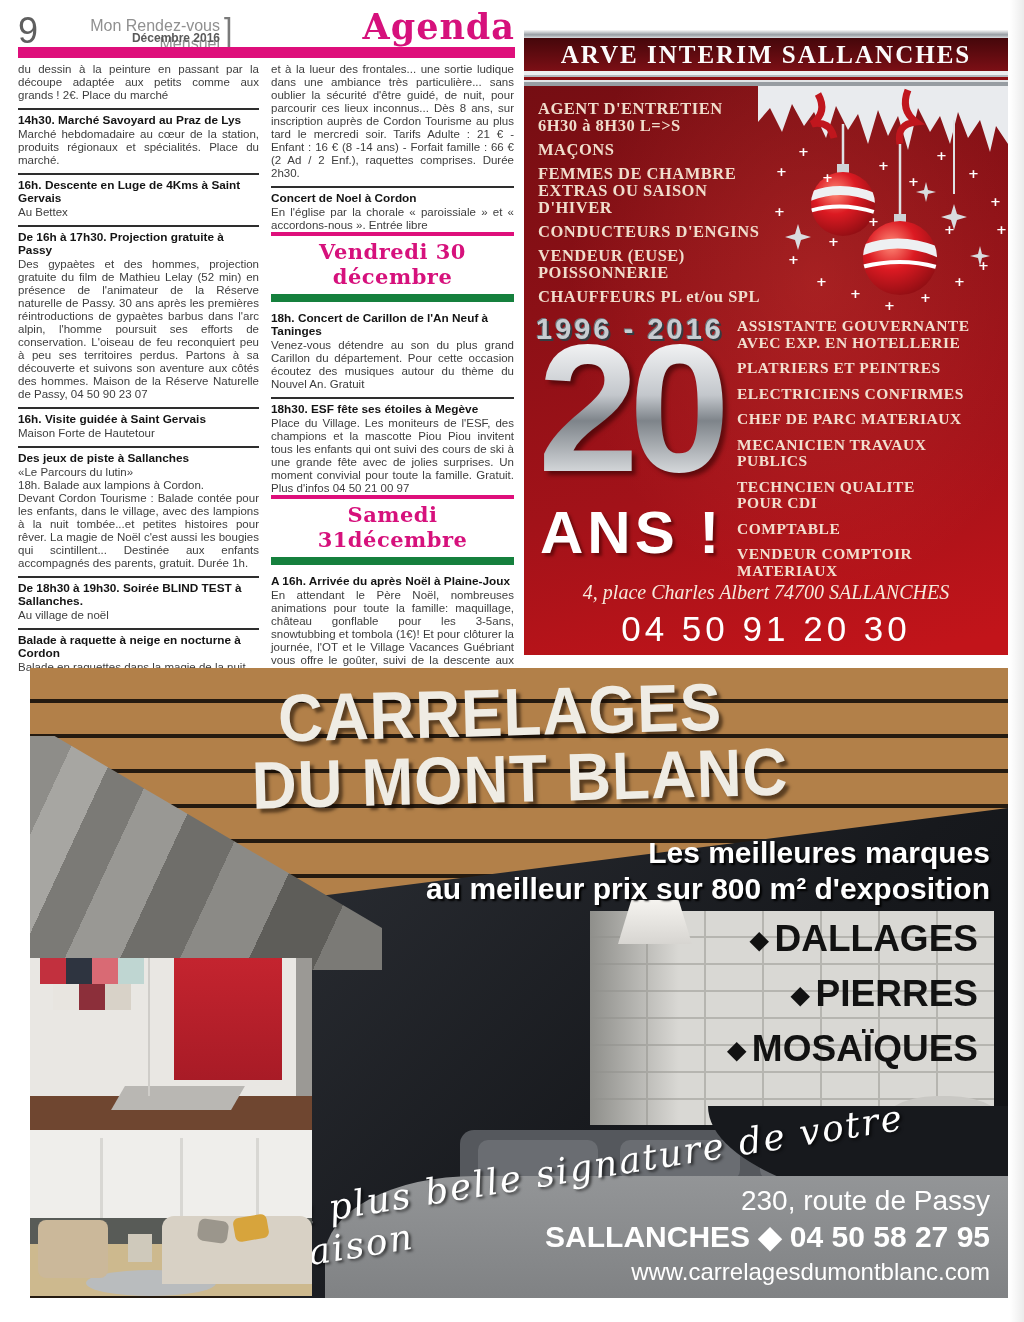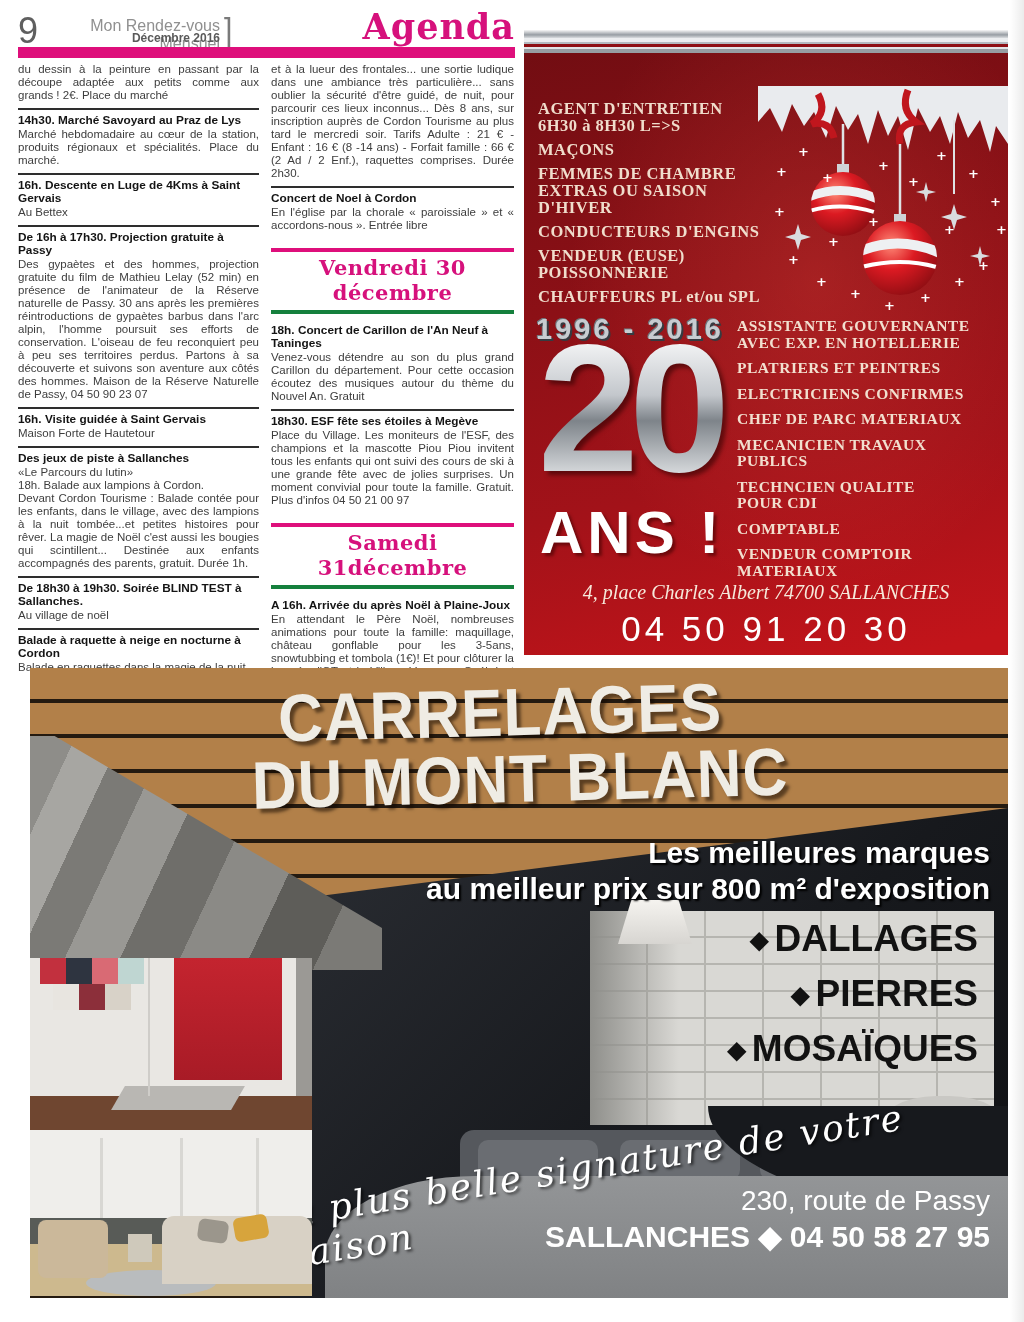--- a/index.html
+++ b/index.html
@@ -16,21 +16,21 @@
   .scan-edge{position:absolute;right:0;top:0;width:14px;height:100%;
     background:linear-gradient(to right,rgba(0,0,0,0),rgba(0,0,0,0.08));}
   
   .col{position:absolute;top:63px;}
   .col-left{left:18px;width:241px;}
   .col-mid{left:271px;width:243px;}
   .intro{margin:0;font-size:11.5px;line-height:13px;text-align:justify;color:#3d3d3d;}
   .evt{border-top:2px solid #2e2e2e;margin-top:6px;padding-top:4px;}
   .evt h3{margin:0 0 1px 0;font-size:11.8px;line-height:13px;color:#141414;}
   .evt p{margin:0;font-size:11.5px;line-height:13px;text-align:justify;color:#3d3d3d;white-space:pre-line;}
-  .day-hdr{margin-top:16px;border-top:4px solid #de0f7b;border-bottom:4px solid #15803d;
+  .day-hdr{margin-top:0;border-top:4px solid #de0f7b;border-bottom:8px solid #15803d;
     text-align:center;color:#d6117c;font-family:"DejaVu Serif",serif;font-weight:bold;
     font-size:21px;padding:3px 0 5px 0;letter-spacing:0.5px;}
   
   .imprint{margin-top:12px;background:#e8eae8;padding:9px 8px;text-align:center;
     font-size:8.6px;line-height:11.6px;color:#5a5a5a;}
   .imprint b{color:#2c2c2c;}
   .imprint .phone-line{font-weight:bold;color:#222;font-size:9.6px;}
   .blt{display:inline-block;width:5px;height:5px;background:#a8c431;margin:0 3px 0 5px;}
   
   .arve{position:absolute;left:524px;top:30px;width:484px;height:625px;overflow:hidden;
@@ -201,20 +201,23 @@
     <div><span class="blt"></span><b>Directeur de la publication :</b> <span>Olivier Brifaut</span></div>
     <div><span class="blt"></span><b>Graphisme :</b> <span>Idées Com</span></div>
     <div><span class="blt"></span><b>Création logo :</b> <span>AX-Design</span><span class="blt"></span><b>Impression :</b> <span>Savoy Offset 74940 Annecy-Le-Vieux</span><span class="blt"></span><b>Périodicité :</b> <span>mensuel</span></div>
     <div><span class="blt"></span><b>Tirage :</b> <span>30 000 exemplaires</span><span class="blt"></span><b>Dépôt légal :</b> <span>à parution</span></div>
     <div><span class="blt"></span><b>Siret :</b> <span>538 813 932 00018</span></div>
   </div>
 </div>
 
 <div class="arve">
   <div class="arve-silver-top"></div>
+  <div class="arve-titleband">
+    <span class="arve-title">ARVE INTERIM SALLANCHES</span>
+  </div>
   <div class="arve-silver2"></div>
 
   <svg class="ornament" width="250" height="240" viewBox="0 0 250 240">
     <defs>
       <radialGradient id="bg1" cx="38%" cy="32%" r="75%">
         <stop offset="0%" stop-color="#ff8a78"></stop>
           <stop offset="45%" stop-color="#dc1a22"></stop>
           <stop offset="100%" stop-color="#8b0d12"></stop>
       </radialGradient>
       <clipPath id="c1">
@@ -325,20 +328,21 @@
     <div class="sofa-cush" style="left:18px;"></div>
     <div class="sofa-cush" style="left:160px;"></div>
     <div class="sofa-cush" style="left:300px;width:110px;"></div>
   </div>
   <div class="pillow-w"></div>
   <div class="blob"></div>
 
   <div class="gray-panel">
     <div class="addr1">230, route de Passy</div>
     <div class="addr2">SALLANCHES ◆ 04 50 58 27 95</div>
+    <div class="addr3">www.carrelagesdumontblanc.com</div>
   </div>
 
   <div class="script">La plus belle signature de votre maison</div>
 
   <div class="bath">
     <div class="sq" style="left:10px;top:0;background:#c2303e;"></div>
     <div class="sq" style="left:36px;top:0;background:#2e3440;"></div>
     <div class="sq" style="left:62px;top:0;background:#d96a74;"></div>
     <div class="sq" style="left:88px;top:0;background:#bfd6d2;"></div>
     <div class="sq" style="left:23px;top:26px;background:#e8e5e0;"></div>

